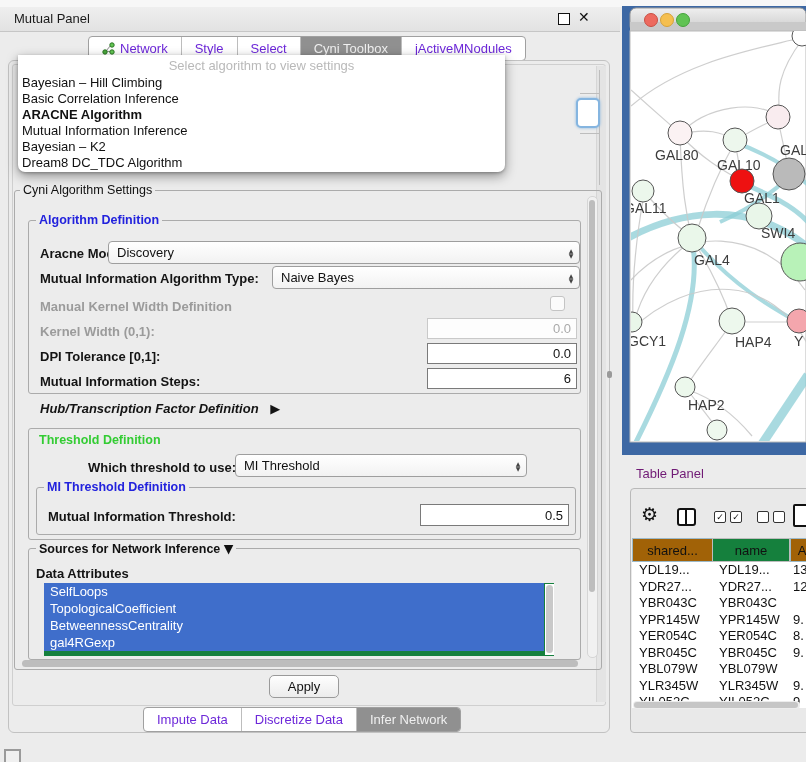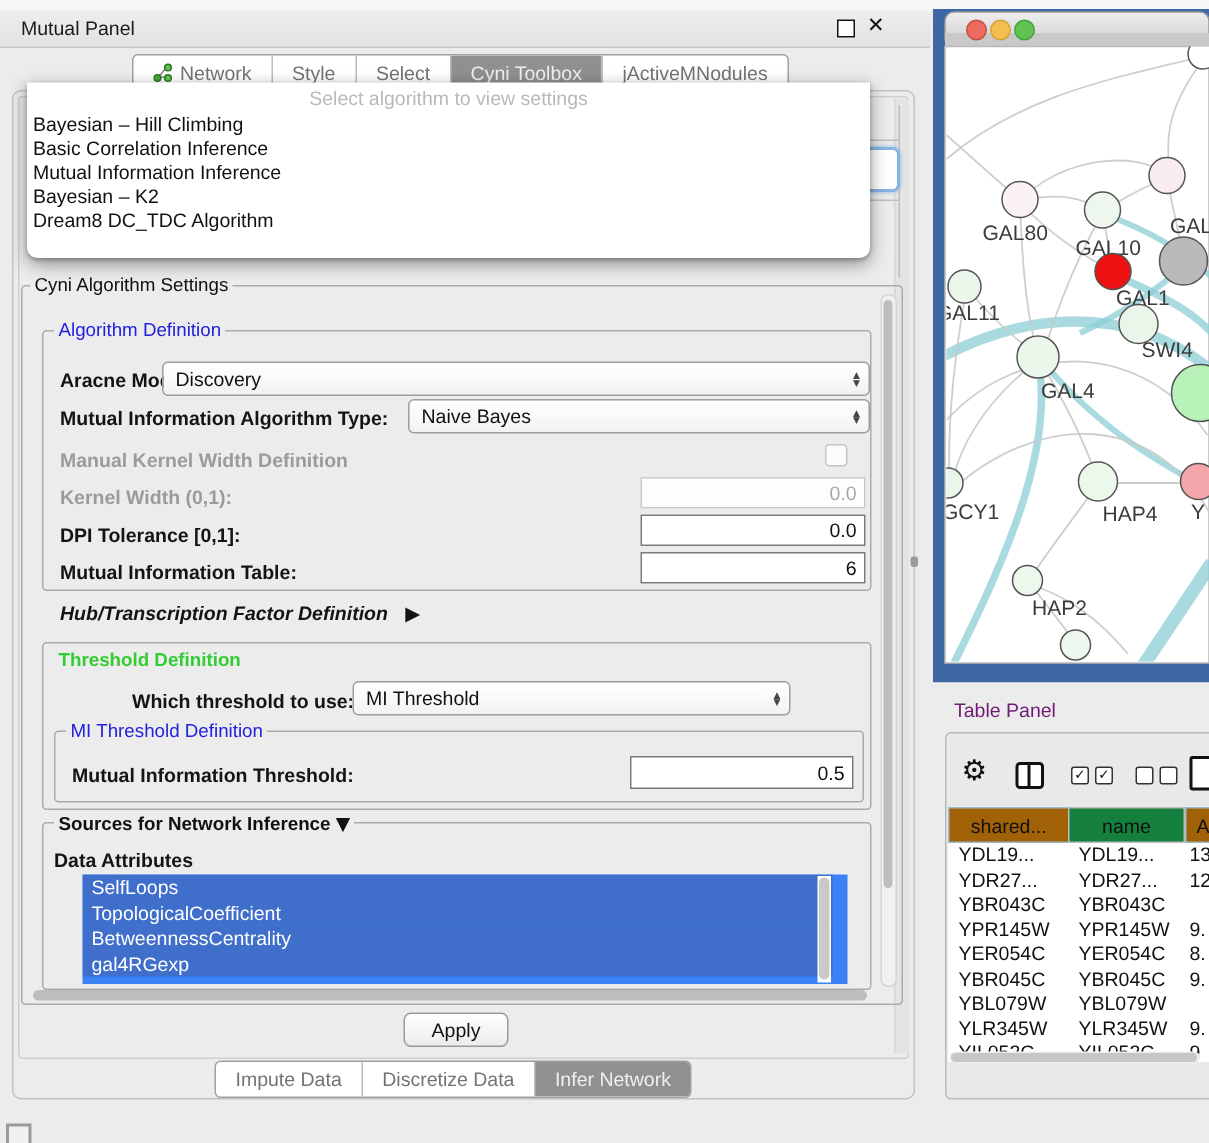--- a/index.html
+++ b/index.html
@@ -8,61 +8,61 @@
   .abs{position:absolute;}
   
   .topstrip{left:0;top:0;width:806px;height:7px;background:#f7f7f7;}
   .titlebar{left:0;top:7px;width:620px;height:24px;background:linear-gradient(#eeeeee,#e2e2e2);
             border-bottom:1px solid #c6c6c6;}
   .paneltitle{left:14px;top:11px;font-size:13px;color:#1a1a1a;}
   .floaticon{left:558px;top:13px;width:10px;height:10px;border:1.5px solid #111;background:#fff;}
   .closeicon{left:578px;top:9px;font-size:14px;font-weight:bold;color:#111;font-family:"DejaVu Sans",sans-serif;}
   
   .tabbar{display:inline-flex;height:23px;background:#fff;border:1px solid #a0a0a0;border-radius:4px;overflow:hidden;}
-  .tabbar .seg{display:flex;align-items:center;padding:0 13px;font-size:13px;color:#737373;border-left:1px solid #bdbdbd;white-space:nowrap;}
+  .tabbar .seg{display:flex;align-items:center;padding:0 13px;font-size:13px;color:#6d28d9;border-left:1px solid #bdbdbd;white-space:nowrap;}
   .tabbar .seg:first-child{border-left:none;}
   .tabbar .seg.sel{background:#909090;color:#f0f0f0;}
   
   .outerpanel{left:8px;top:60px;width:600px;height:671px;border:1px solid #c2c2c2;border-radius:6px;background:#ececec;}
   .innerpanel{left:12px;top:64px;width:592px;height:640px;border:1px solid #cfcfcf;border-radius:3px;background:#ececec;}
   .sidetrack{left:596px;top:66px;width:9px;height:636px;background:#e4e4e4;border-left:1px solid #d6d6d6;}
   
   .frag-combo{left:576px;top:98px;width:20px;height:26px;background:#fff;border:2px solid #85b5e0;
               border-radius:5px;box-shadow:0 0 3px #85b5e0;}
   .frag-line-v{left:599px;top:70px;width:1px;height:115px;background:#bdbdbd;}
   .frag-line-h1{left:580px;top:93px;width:19px;height:1px;background:#bdbdbd;}
   .frag-line-h2{left:580px;top:133px;width:19px;height:1px;background:#bdbdbd;}
   
-  .popup{left:18px;top:55px;width:562px;height:117px;background:#fff;border-radius:0 0 7px 7px;
+  .popup{left:18px;top:55px;width:487px;height:117px;background:#fff;border-radius:0 0 7px 7px;
          box-shadow:0 4px 12px rgba(0,0,0,0.40),0 1px 3px rgba(0,0,0,0.25);z-index:30;}
   .popup .ph{display:block;text-align:center;color:#b9b9b9;font-size:13px;padding-top:3px;height:17px;}
   .popup .it{display:block;height:16px;line-height:16px;font-size:13px;color:#111;padding-left:4px;}
   .popup .it.b{font-weight:bold;}
   
   .gbox{border:1px solid #ababab;border-radius:3px;}
   .gtitle{position:absolute;background:#ececec;padding:0 3px;font-size:12.5px;}
-  .blue{color:#2222dd;font-weight:400;}
+  .blue{color:#2222dd;font-weight:700;}
   .green{color:#33cc33;font-weight:600;}
   .lbl{font-size:13px;font-weight:bold;color:#141414;white-space:nowrap;}
   .lbl.dis{color:#9b9b9b;}
   
   .combo{background:linear-gradient(#ffffff,#f2f2f2);border:1px solid #9e9e9e;border-radius:4px;height:21px;
          display:flex;align-items:center;}
   .combo .val{flex:1;font-size:13px;color:#111;padding-left:8px;}
   .combo .spin{width:16px;text-align:center;color:#444;font-size:6px;line-height:5px;font-family:"DejaVu Sans",sans-serif;}
   
   .field{background:#fff;border:1px solid #7a7a7a;font-size:13px;color:#111;text-align:right;padding-right:5px;
          display:flex;align-items:center;justify-content:flex-end;}
   .field.dis{border:1px solid #c9c9c9;color:#a9a9a9;background:#fdfdfd;}
   .chk{width:13px;height:13px;border:1.5px solid #c4c4c4;border-radius:3px;background:#fbfbfb;}
   
   .vtrack{background:#f1f1f1;border:1px solid #d5d5d5;border-radius:5px;}
   .thumb{background:#bdbdbd;border-radius:5px;}
   
-  .attrlist{background:#3b82f6;margin-left:11px;}
+  .attrlist{background:#15803d;}
   .attrlist .li{height:17px;line-height:17px;background:#3f6ecb;color:#fff;font-size:13px;padding-left:6px;width:494px;}
   
   .btn{background:linear-gradient(#fefefe,#ececec);border:1px solid #9a9a9a;border-radius:5px;
        font-size:13px;color:#111;display:flex;align-items:center;justify-content:center;}
   
   .bluepanel{left:622px;top:0;width:184px;height:455px;}
   .splitdot{left:607px;top:371px;width:5px;height:7px;background:#9a9a9a;border-radius:2px;}
   
   .tp-title{left:636px;top:466px;font-size:13px;color:#701a75;}
   .tp-box{left:630px;top:488px;width:190px;height:243px;background:#e9e9e9;border:1px solid #b9b9b9;border-radius:4px;}
@@ -123,20 +123,21 @@
 
 <div class="abs frag-line-v"></div>
 <div class="abs frag-line-h1"></div>
 <div class="abs frag-line-h2"></div>
 <div class="abs frag-combo"></div>
 
 <div class="abs popup">
   <span class="ph">Select algorithm to view settings</span>
   <span class="it">Bayesian – Hill Climbing</span>
   <span class="it">Basic Correlation Inference</span>
+  <span class="it b">ARACNE Algorithm</span>
   <span class="it">Mutual Information Inference</span>
   <span class="it">Bayesian – K2</span>
   <span class="it">Dream8 DC_TDC Algorithm</span>
 </div>
 
 <div class="abs gbox" style="left:14px;top:190px;width:586px;height:478px;"></div>
 <div class="gtitle" style="left:20px;top:183px;color:#111;">Cyni Algorithm Settings</div>
 
 <div class="abs vtrack" style="left:587px;top:196px;width:9px;height:460px;">
   <div class="thumb" style="position:absolute;left:1px;top:3px;width:6px;height:392px;"></div>
@@ -163,21 +164,21 @@
 
 <div class="abs lbl dis" style="left:40px;top:299px;">Manual Kernel Width Definition</div>
 <div class="abs chk" style="left:550px;top:296px;"></div>
 
 <div class="abs lbl dis" style="left:40px;top:324px;">Kernel Width (0,1):</div>
 <div class="abs field dis" style="left:427px;top:318px;width:143px;height:19px;">0.0</div>
 
 <div class="abs lbl" style="left:40px;top:349px;">DPI Tolerance [0,1]:</div>
 <div class="abs field" style="left:427px;top:343px;width:143px;height:19px;">0.0</div>
 
-<div class="abs lbl" style="left:40px;top:374px;">Mutual Information Table:</div>
+<div class="abs lbl" style="left:40px;top:374px;">Mutual Information Steps:</div>
 <div class="abs field" style="left:427px;top:368px;width:143px;height:19px;">6</div>
 
 <div class="abs lbl" style="left:40px;top:401px;font-weight:bold;font-style:italic;">
   <span>Hub/Transcription Factor Definition</span>
   <span style="font-size:13px;margin-left:8px;font-family:'DejaVu Sans',sans-serif;">▶</span>
 </div>
 
 <div class="abs gbox" style="left:28px;top:428px;width:551px;height:110px;"></div>
 <div class="gtitle green" style="left:36px;top:433px;">Threshold Definition</div>
 

